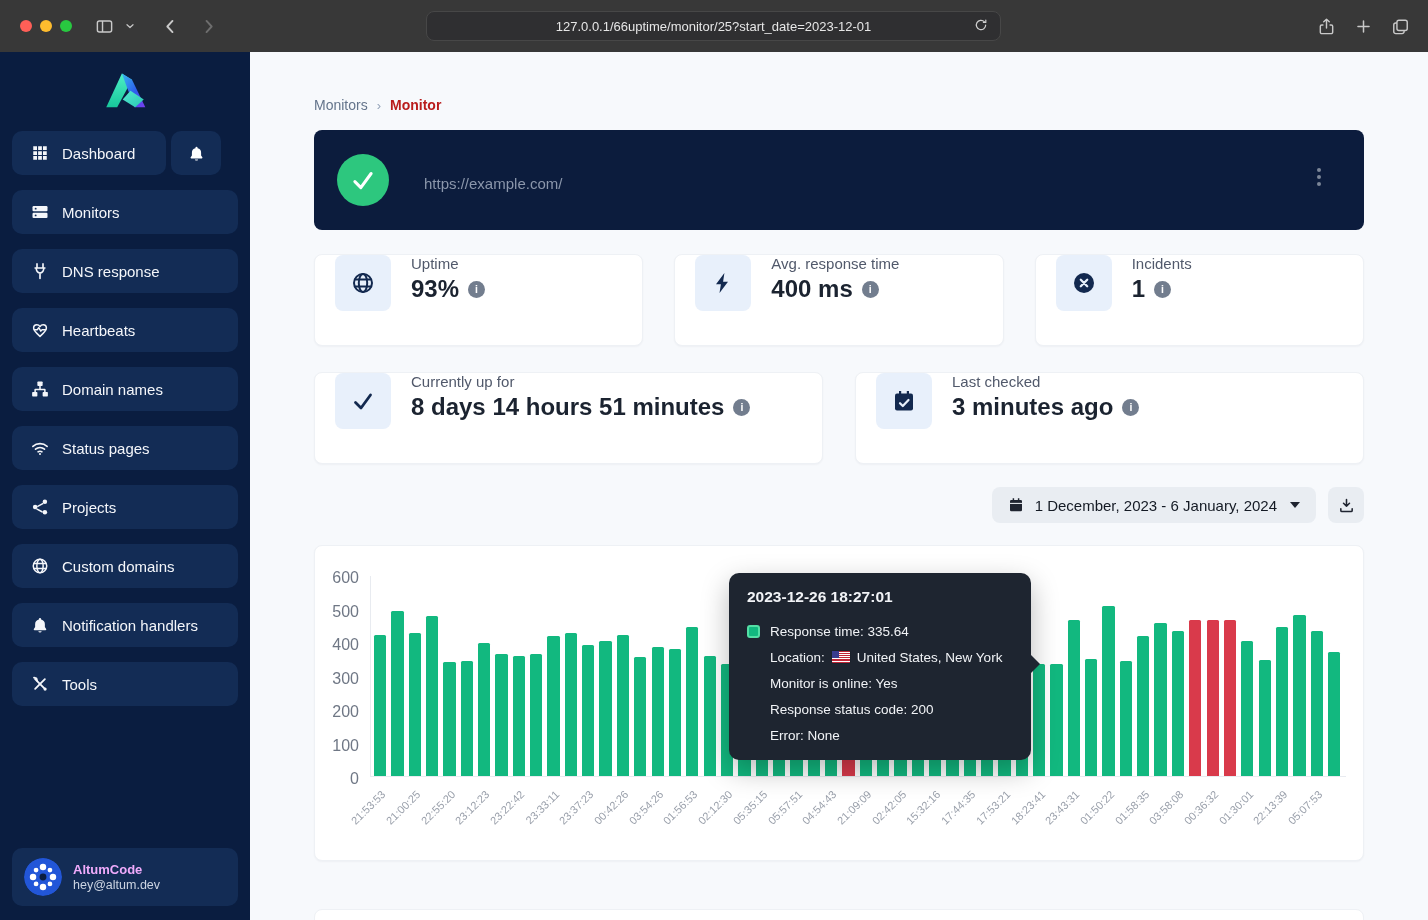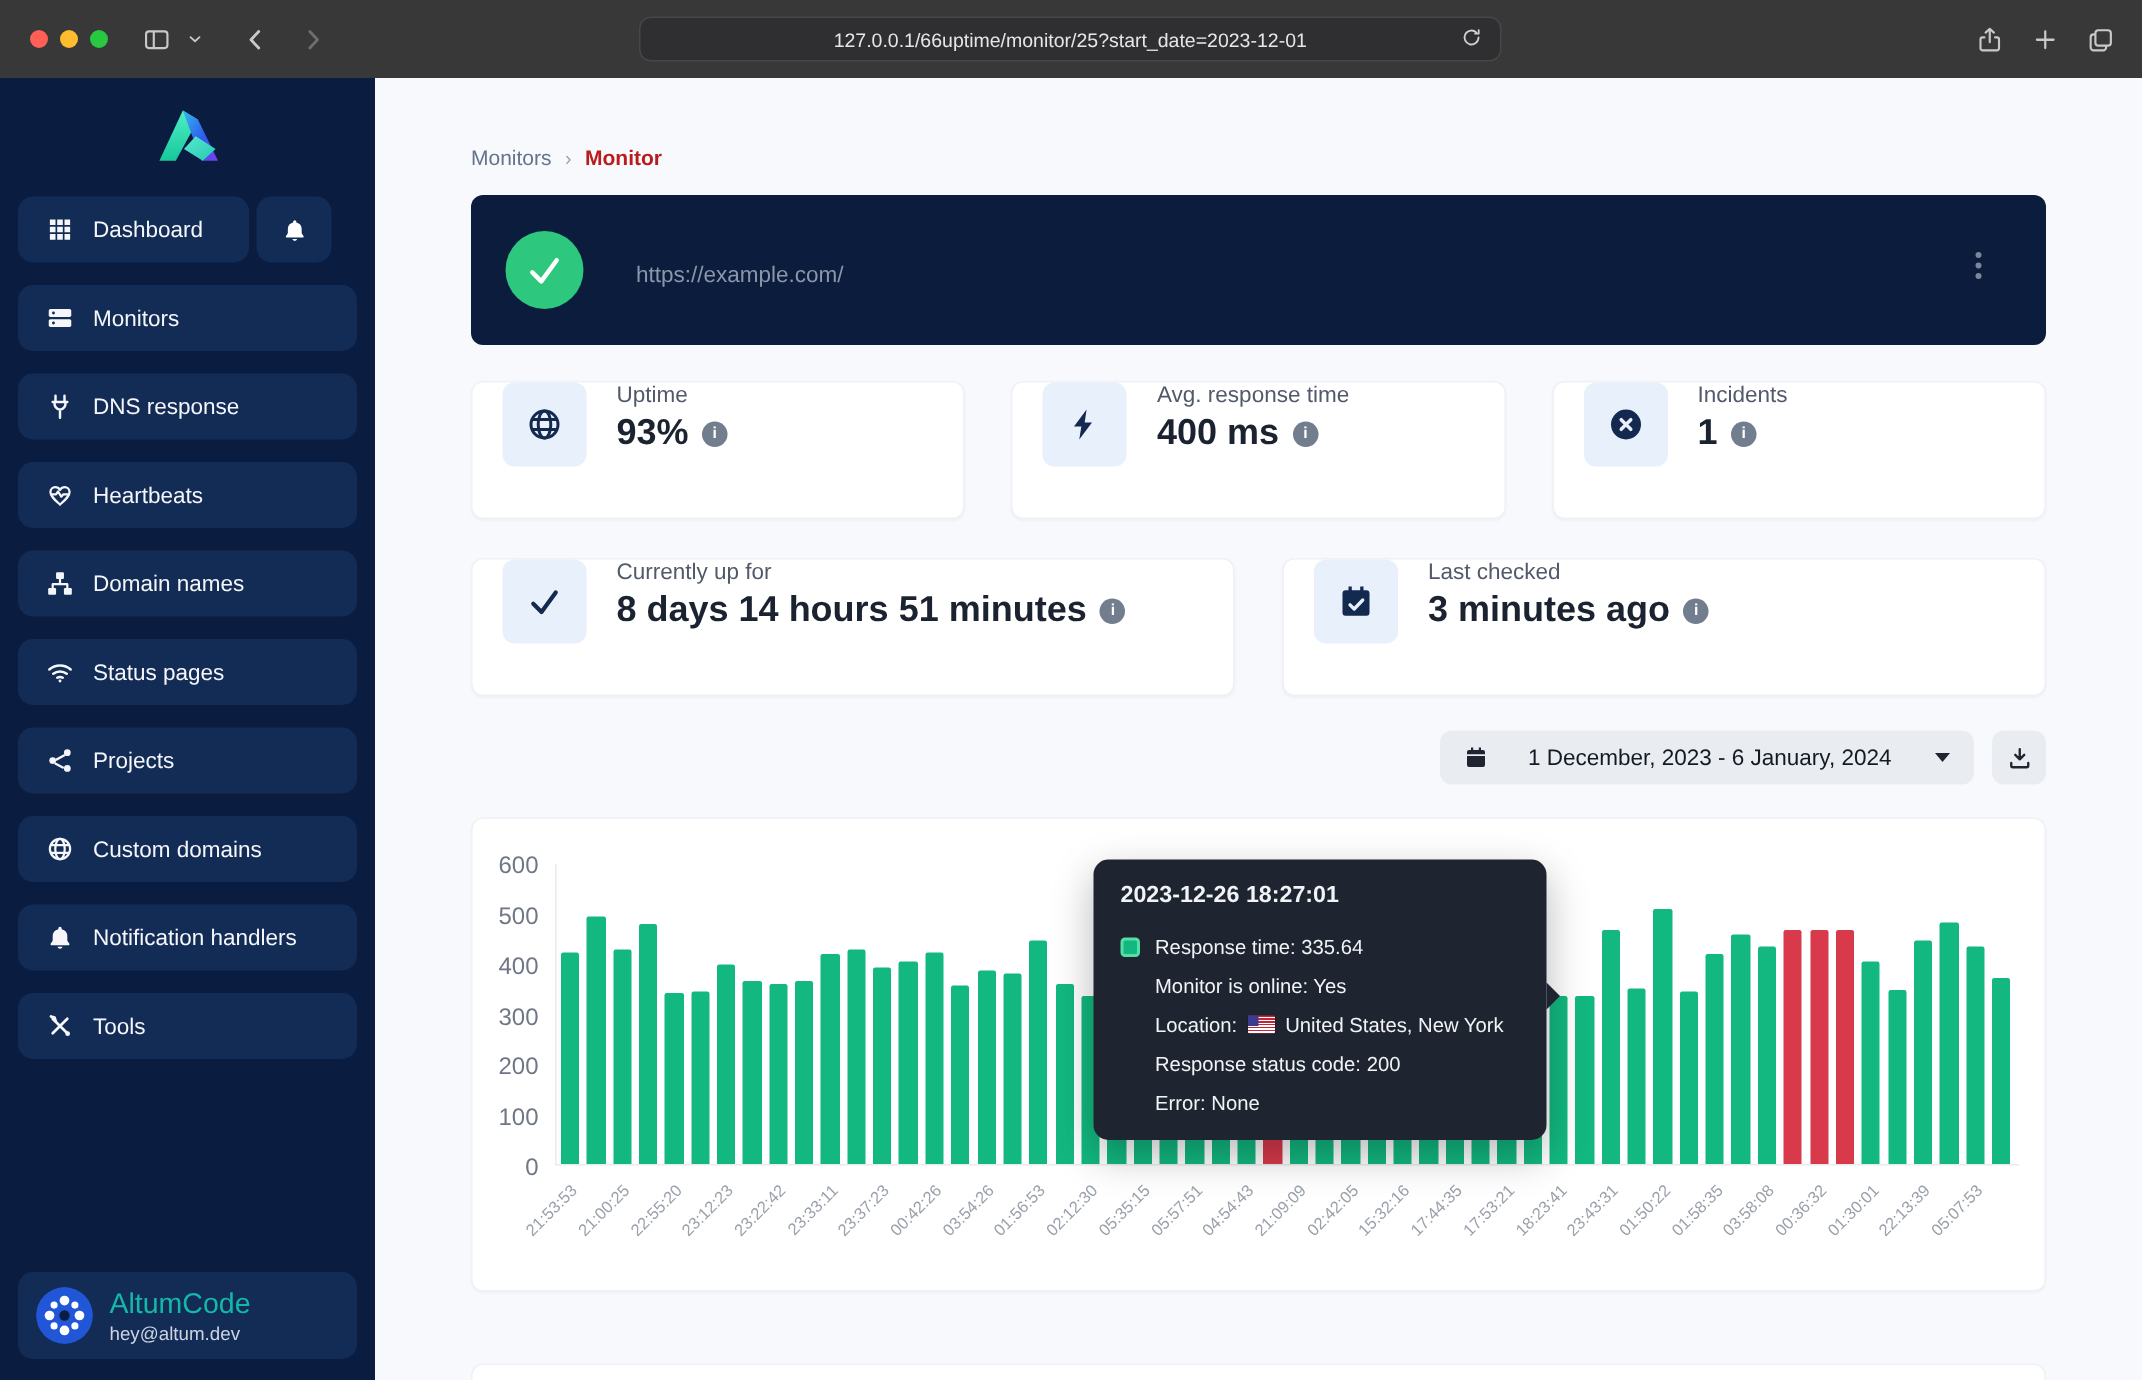--- a/index.html
+++ b/index.html
@@ -29,21 +29,21 @@
   .nav-row { display:flex; gap:5px; margin:0 29px 15px 12px;text-align:center; }
   .nav-item { display:flex; align-items:center; gap:13px; height:44px; padding-left:18px; background:#132c55; border-radius:10px; color:#f4f6fa; font-size:15px; cursor:default; }
   .nav-row .nav-item { flex:1; }
   .nav-single { margin:0 12px 15px 12px; }
   .nav-ic { width:19px; height:19px; flex:0 0 19px; display:flex; align-items:center; justify-content:center; }
   .nav-ic svg { width:18px; height:18px; }
   .bell-btn { flex:0 0 50px; width:50px; height:44px; background:#132c55; border-radius:10px; display:flex; align-items:center; justify-content:center; color:#fff; }
   .bell-btn svg { width:17px; height:17px; }
   .user-card { position:absolute; left:12px; bottom:14px; width:226px; height:58px; background:#132c55; border-radius:10px; display:flex; align-items:center; gap:11px; padding-left:12px; }
   .user-avatar { width:38px; height:38px; border-radius:50%; overflow:hidden; flex:0 0 38px; }
-  .user-name { color:#14b8a6; font-size:19px; font-weight:400; line-height:1.25; }
+  .user-name { color:#f0abfc; font-size:13px; font-weight:700; line-height:1.25; }
   .user-email { color:#ccd4e2; font-size:12.5px; }
 
   
   .main { position:absolute; left:250px; top:0; right:0; bottom:0; background:#f7f9fc; overflow:hidden; }
   .content { width:1050px; margin-left:64px; }
   .breadcrumb { margin-top:45px; font-size:14px; color:#64748b; display:flex; align-items:center; gap:9px; }
   .crumb-current { color:#b91c1c; font-weight:700; }
   .crumb-sep { color:#94a3b8; font-size:13px; }
 
   .monitor-card { margin-top:17px; height:100px; background:#0c1c3d; border-radius:8px; display:flex; align-items:center; padding-left:23px; position:relative; }
@@ -61,21 +61,21 @@
   .icon-tile { width:56px; height:56px; border-radius:8px; background:#e8f0fb; color:#13294f; display:flex; align-items:center; justify-content:center; flex:0 0 56px; }
   .icon-tile svg { width:24px; height:24px; }
   .stat-text { margin-left:20px; }
   .stat-label { color:#51596b; font-size:15px; }
   .stat-value-row { display:flex; align-items:center; gap:9px; margin-top:3px; }
   .stat-value { color:#1b2330; font-size:24px; font-weight:700; }
   .info-icon { width:17px; height:17px; border-radius:50%; background:#727d8e; color:#fff; font-size:10.5px; font-weight:700; display:inline-flex; align-items:center; justify-content:center; }
   .info-icon::after { content:"i"; }
 
   .toolbar-row { margin-top:23px; height:36px; display:flex; justify-content:flex-end; gap:12px; }
-  .date-pill { height:36px; background:#e9edf2; border-radius:8px; display:flex; align-items:center; gap:27px; padding:4px 16px; font-size:15px; color:#141a24; }
+  .date-pill { height:36px; background:#e9edf2; border-radius:8px; display:flex; align-items:center; gap:11px; padding:4px 16px; font-size:15px; color:#141a24; }
   .date-pill .cal { width:16px; height:16px; color:#1f2430; }
   .date-pill .cal svg { width:16px; height:16px; }
   .caret { width:0; height:0; border-left:5px solid transparent; border-right:5px solid transparent; border-top:6px solid #1f2430; margin-left:2px; }
   .dl-btn { width:36px; height:36px; background:#e9edf2; border-radius:8px; display:flex; align-items:center; justify-content:center; color:#1f2430; }
   .dl-btn svg { width:17px; height:17px; }
 
   
   .chart-card { margin-top:22px; height:316px; background:#fff; border:1px solid #eef1f5; border-radius:8px; box-shadow:0 1px 2px rgba(16,24,40,.04); position:relative; }
   .ylabels span { position:absolute; left:0; width:44px; text-align:right; font-size:16px; color:#6f7785; }
   .bars { position:absolute; left:55px; top:30px; width:976px; height:201px; display:flex; align-items:flex-end; gap:5.05px; padding-left:3px; border-left:1px solid #e8ebf0; border-bottom:1px solid #e8ebf0; }
@@ -546,30 +546,30 @@
               <span style="left:946.1px">05:07:53</span>
             </div>
           <div class="tooltip">
             <div class="tt-title">2023-12-26 18:27:01</div>
             <div id="tt-rows">
                 <div class="tt-row">
     <span class="tt-marker"></span>
     <span>Response time: 335.64</span>
   </div>
                 <div class="tt-row indent">
-
-    <span>Monitor is online: Yes</span>
-  </div>
-                <div class="tt-row indent">
       <span>Location:</span>
       <span class="us-flag"></span>
       <span>United States, New York</span>
     </div>
                 <div class="tt-row indent">
 
+    <span>Monitor is online: Yes</span>
+  </div>
+                <div class="tt-row indent">
+
     <span>Response status code: 200</span>
   </div>
                 <div class="tt-row indent">
 
     <span>Error: None</span>
   </div>
               </div>
           </div>
         </div>
 

